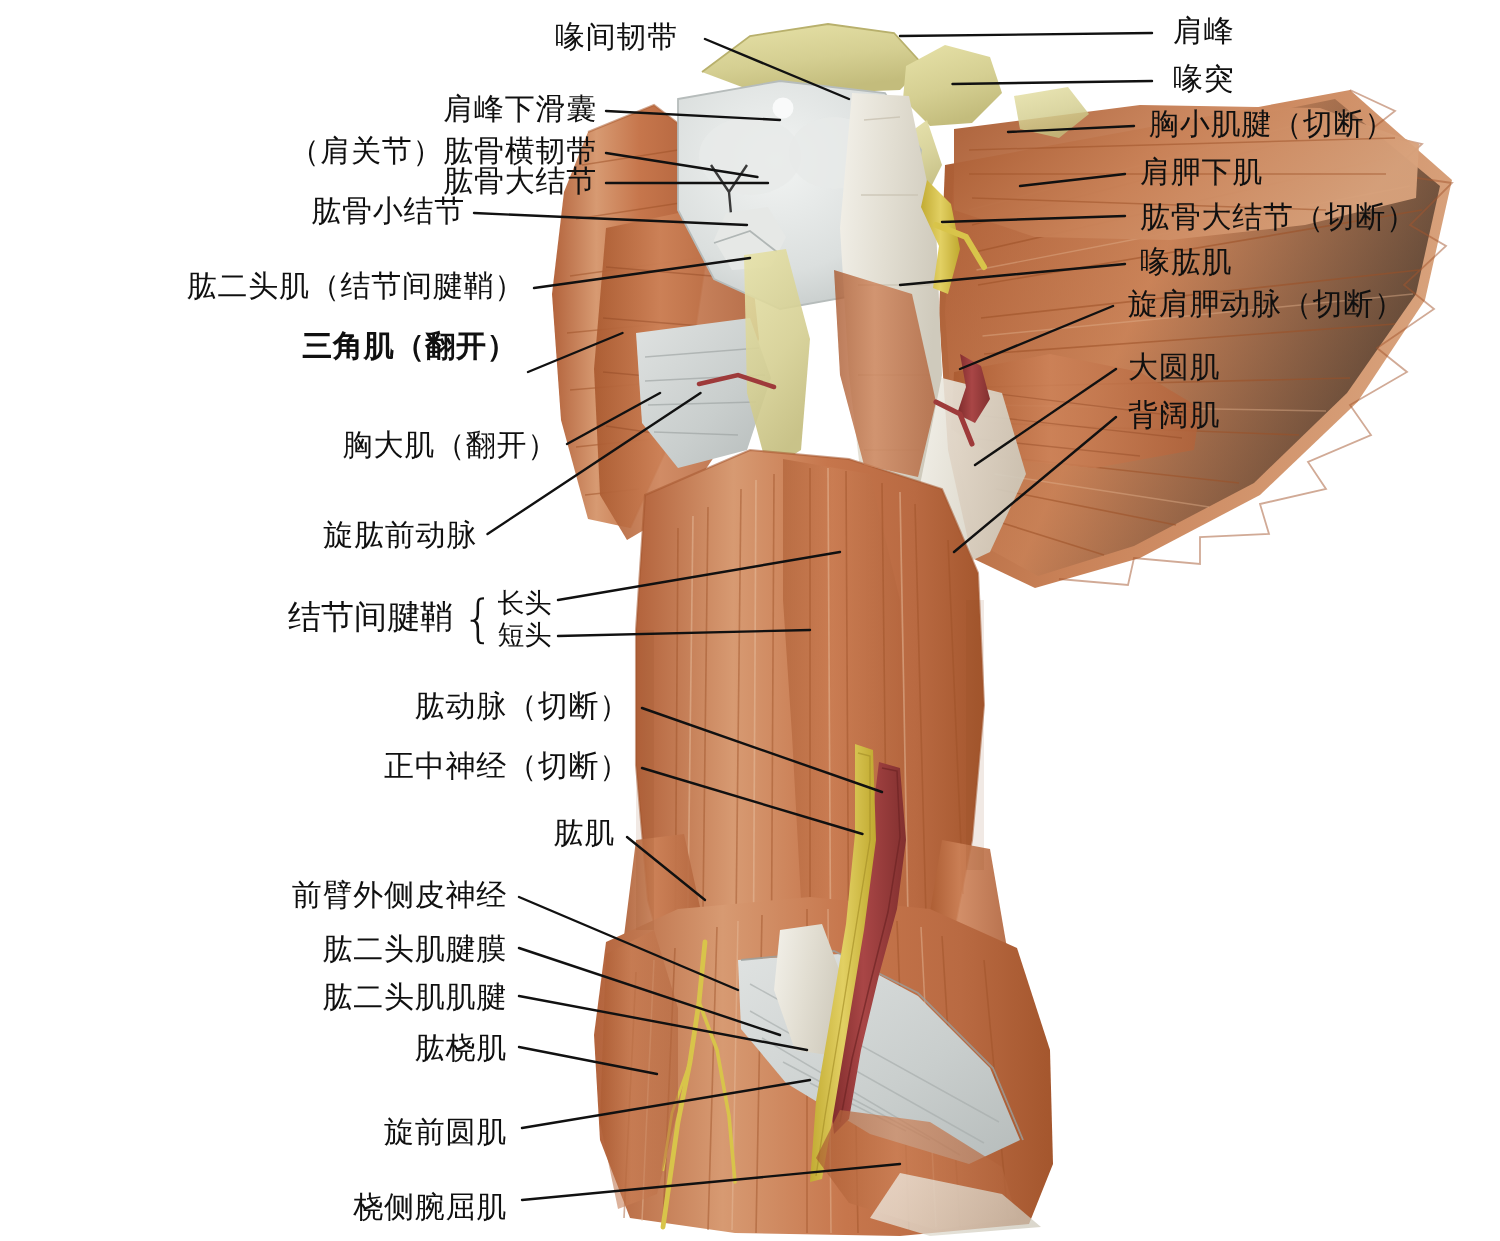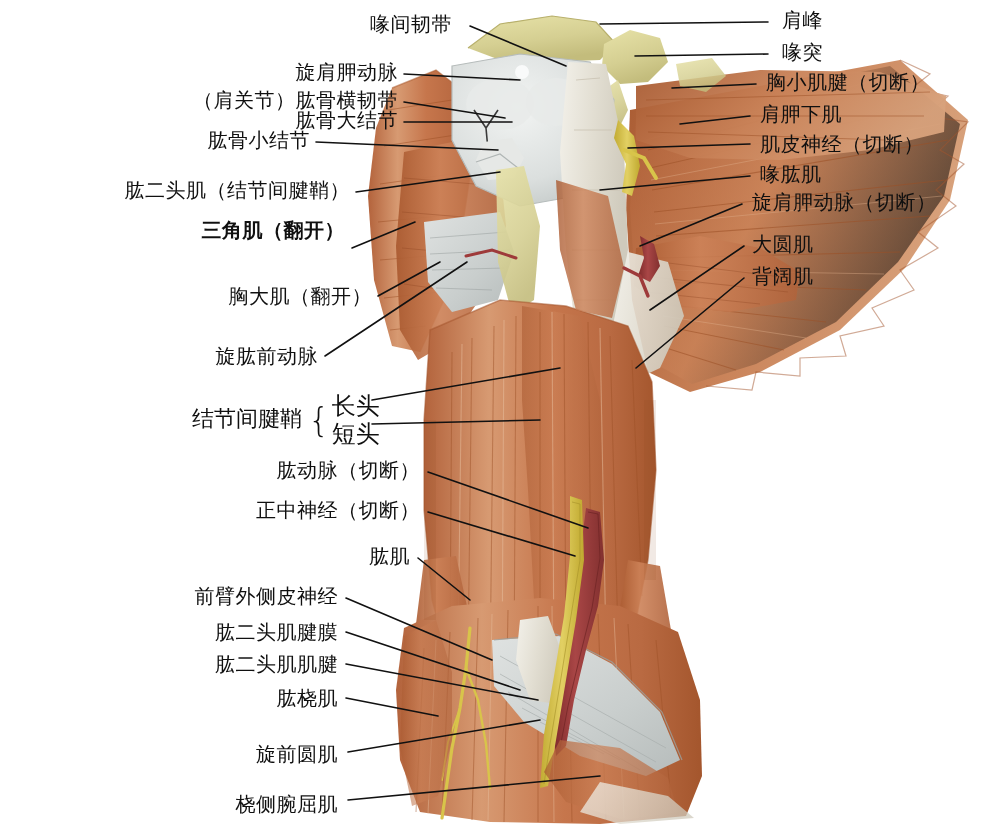--- a/index.html
+++ b/index.html
@@ -37,21 +37,21 @@
     display:inline-block;
     font-size:34px;
     line-height:0.8;
     vertical-align:middle;
     margin:0 2px 0 6px;
     font-weight:300;
   }
   .brk .pair{
     display:inline-block;
     vertical-align:middle;
-    font-size:24px;
+    font-size:18px;
     line-height:1.18;
   }
 </style>
 </head>
 <body>
 
 <div id="plate">
 
   <svg id="art" viewBox="0 0 1000 827">
     <defs>
@@ -381,21 +381,21 @@
         <path d="M742,204 L640,246"></path>
         <path d="M744,246 L650,310"></path>
         <path d="M744,278 L636,368"></path>
         <path d="M372,400 L560,368"></path>
         <path d="M372,424 L540,420"></path>
       </g>
     </svg>
 
   <div id="labels-left-host">
       <div class="lbl l" style="left: 452px; top: 14px;">喙间韧带</div>
-      <div class="lbl l" style="left: 398px; top: 62px;">旋肩胛动脉</div>
+      <div class="lbl l" style="left: 398px; top: 62px;">肩峰下滑囊</div>
       <div class="lbl l" style="left: 398px; top: 90px;">（肩关节）肱骨横韧带</div>
       <div class="lbl l" style="left: 398px; top: 110px;">肱骨大结节</div>
       <div class="lbl l" style="left: 310px; top: 130px;">肱骨小结节</div>
       <div class="lbl l" style="left: 350px; top: 180px;">肱二头肌（结节间腱鞘）</div>
       <div class="lbl l" style="left: 345px; top: 220px; font-weight: bold;">三角肌（翻开）</div>
       <div class="lbl l" style="left: 372px; top: 286px;">胸大肌（翻开）</div>
       <div class="lbl l" style="left: 318px; top: 346px;">旋肱前动脉</div>
       <div class="lbl l" style="left: 420px; top: 460px;">肱动脉（切断）</div>
       <div class="lbl l" style="left: 420px; top: 500px;">正中神经（切断）</div>
       <div class="lbl l" style="left: 410px; top: 546px; font-family: Liberation Serif, serif;">肱肌</div>
@@ -404,21 +404,21 @@
       <div class="lbl l" style="left: 338px; top: 654px;">肱二头肌肌腱</div>
       <div class="lbl l" style="left: 338px; top: 688px;">肱桡肌</div>
       <div class="lbl l" style="left: 338px; top: 744px;">旋前圆肌</div>
       <div class="lbl l" style="left: 338px; top: 794px;">桡侧腕屈肌</div>
     </div>
   <div id="labels-right-host">
       <div class="lbl r" style="left: 782px; top: 10px;">肩峰</div>
       <div class="lbl r" style="left: 782px; top: 42px;">喙突</div>
       <div class="lbl r" style="left: 766px; top: 72px;">胸小肌腱（切断）</div>
       <div class="lbl r" style="left: 760px; top: 104px;">肩胛下肌</div>
-      <div class="lbl r" style="left: 760px; top: 134px;">肌皮神经（切断）</div>
+      <div class="lbl r" style="left: 760px; top: 134px;">肱骨大结节（切断）</div>
       <div class="lbl r" style="left: 760px; top: 164px;">喙肱肌</div>
       <div class="lbl r" style="left: 752px; top: 192px;">旋肩胛动脉（切断）</div>
       <div class="lbl r" style="left: 752px; top: 234px;">大圆肌</div>
       <div class="lbl r" style="left: 752px; top: 266px;">背阔肌</div>
     </div>
 
   <div class="brk" id="bracket-host" style="left: 192px; top: 392px;">
     <span class="main">结节间腱鞘</span><span class="bracket">{</span><span class="pair"><span class="bi">长头</span><br><span class="bi">短头</span></span>
   </div>
 

